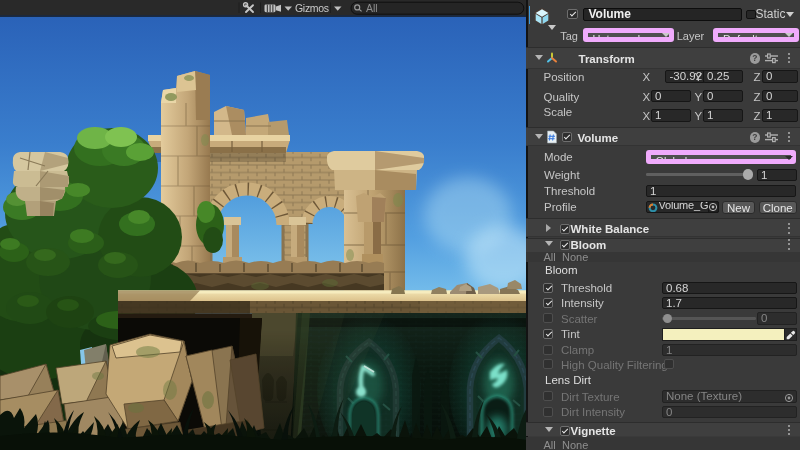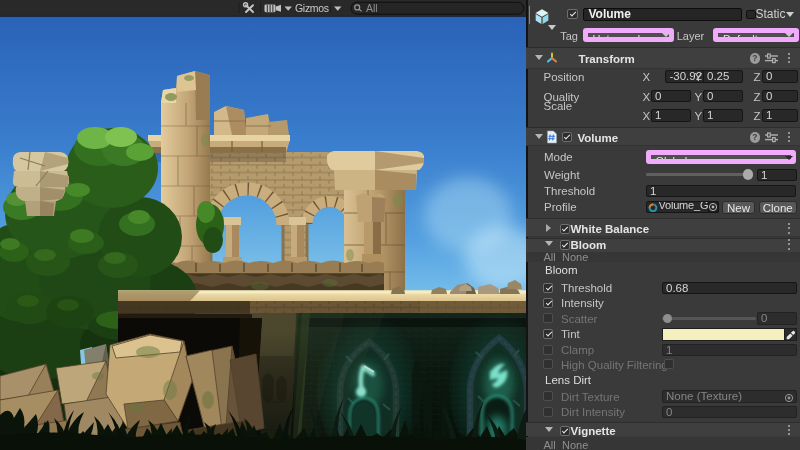--- a/index.html
+++ b/index.html
@@ -450,21 +450,21 @@
     <div class="fld" style="left:702.5px;top:70px;width:40px;height:12.5px">0.25</div>
 <div class="lbl" style="left:753.5px;top:71px">Z</div>
     <div class="fld" style="left:761.5px;top:70px;width:36px;height:12.5px">0</div>
 <div class="lbl" style="left:543.5px;top:90.5px">Quality</div>
 <div class="lbl" style="left:642.5px;top:90.5px">X</div>
     <div class="fld" style="left:650.5px;top:89.5px;width:40px;height:12.5px">0</div>
 <div class="lbl" style="left:694.5px;top:90.5px">Y</div>
     <div class="fld" style="left:702.5px;top:89.5px;width:40px;height:12.5px">0</div>
 <div class="lbl" style="left:753.5px;top:90.5px">Z</div>
     <div class="fld" style="left:761.5px;top:89.5px;width:36px;height:12.5px">0</div>
-<div class="lbl" style="left:543.5px;top:100px">Scale</div>
+<div class="lbl" style="left:543.5px;top:106px">Scale</div>
 <div class="lbl" style="left:642.5px;top:110px">X</div>
     <div class="fld" style="left:650.5px;top:109px;width:40px;height:12.5px">1</div>
 <div class="lbl" style="left:694.5px;top:110px">Y</div>
     <div class="fld" style="left:702.5px;top:109px;width:40px;height:12.5px">1</div>
 <div class="lbl" style="left:753.5px;top:110px">Z</div>
     <div class="fld" style="left:761.5px;top:109px;width:36px;height:12.5px">1</div>
 
 <div class="hdr" style="top:126.6px;height:19px"></div>
 <div class="tri" style="left:534.5px;top:133.5px"></div>
 <svg class="abs" style="left:546px;top:129.5px" width="12" height="14" viewBox="0 0 12 14">
@@ -548,20 +548,21 @@
 
 <div class="cb" style="left:543px;top:282.5px;width:10px;height:10px">
       <span class="chk"></span>
     </div>
 <div class="lbl" style="left:561px;top:282px">Threshold</div>
 <div class="fld" style="left:661.5px;top:281.5px;width:135.5px;height:12.5px">0.68</div>
 <div class="cb" style="left:543px;top:297.8px;width:10px;height:10px">
       <span class="chk"></span>
     </div>
 <div class="lbl" style="left:561px;top:297.3px">Intensity</div>
+<div class="fld" style="left:661.5px;top:296.8px;width:135.5px;height:12.5px">1.7</div>
 <div class="cb cbd" style="left:543px;top:313px;width:10px;height:10px"></div>
 <div class="lbl dis" style="left:561px;top:312.6px">Scatter</div>
 <div class="abs" style="left:661.5px;top:317.4px;width:94.5px;height:2.4px;background:#555;border-radius:1.2px"></div>
 <div class="abs" style="left:663px;top:314px;width:9px;height:9px;border-radius:50%;background:#8e8e8e"></div>
 <div class="fld fldg" style="left:756.5px;top:312.4px;width:40.5px;height:12.5px;background:#2d2d2d;border-color:#222">0</div>
 <div class="cb" style="left:543px;top:328.6px;width:10px;height:10px">
       <span class="chk"></span>
     </div>
 <div class="lbl" style="left:561px;top:328.2px">Tint</div>
 <div class="abs" style="left:661.5px;top:327.9px;width:123px;height:13px;background:#f4f0be;border:1px solid #1e1e1e"></div>

